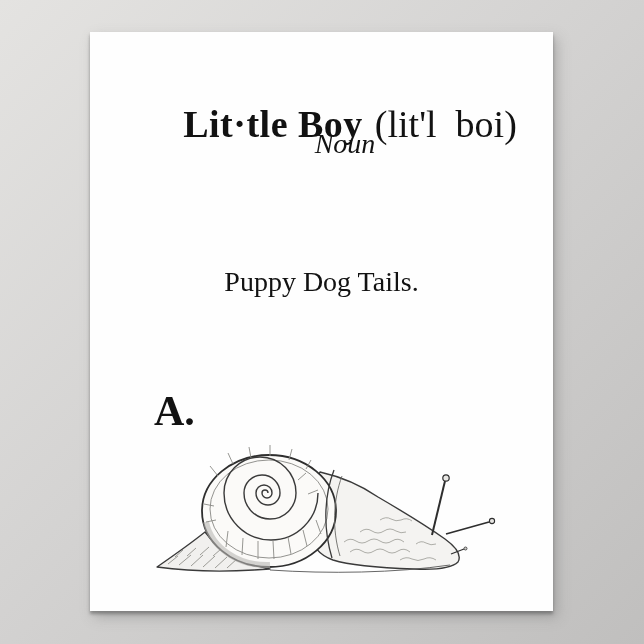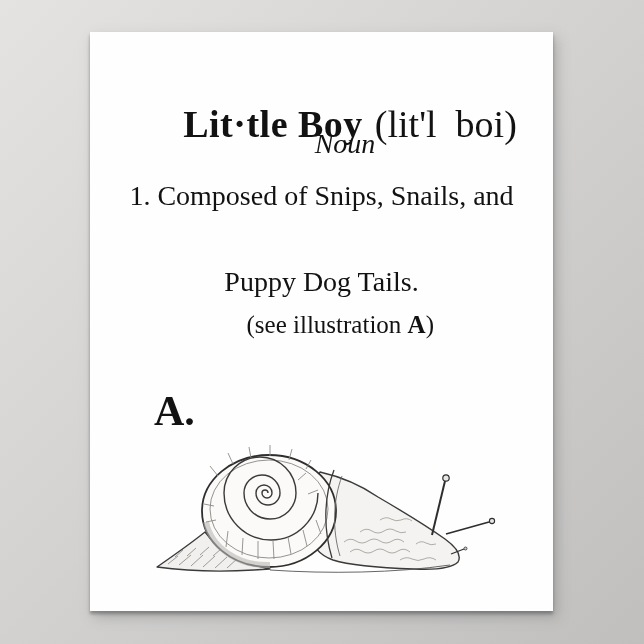--- a/index.html
+++ b/index.html
@@ -37,26 +37,22 @@
 
 <div class="scene">
   <div class="poster">
 
     <div class="line title">
       <span class="word">Lit·tle Boy</span><span class="pron">(lit'l  boi)</span>
     </div>
 
     <div class="line noun">Noun</div>
 
-    <div class="line def1">1. Composed of Snips, Snails, and</div>
     <div class="line def2">Puppy Dog Tails.</div>
 
-    <div class="line see">
-      <span>(see illustration </span><span class="ref">A</span><span>)</span>
-    </div>
 
     <div class="label-a">A.</div>
 
     <svg class="snail-svg" viewBox="0 0 364 150" xmlns="http://www.w3.org/2000/svg">
 
       <g>
         <path d="M 57 96 C 42 108, 22 122, 9 131 C 38 135, 74 136, 106 134 L 122 133 C 96 128, 70 114, 57 96 Z" fill="#f1f0ee" stroke="#3a3a3a" stroke-width="1.3" stroke-linejoin="round"></path>
         <path d="M20 128 l10 -8 M31 129 l12 -10 M43 130 l12 -11 M55 131 l12 -11 M67 132 l12 -11 M79 132 l11 -10 M27 121 l8 -7 M39 120 l9 -8 M52 119 l9 -8 M65 120 l8 -7" stroke="#85857f" stroke-width="0.8" fill="none"></path>
       </g>
 

